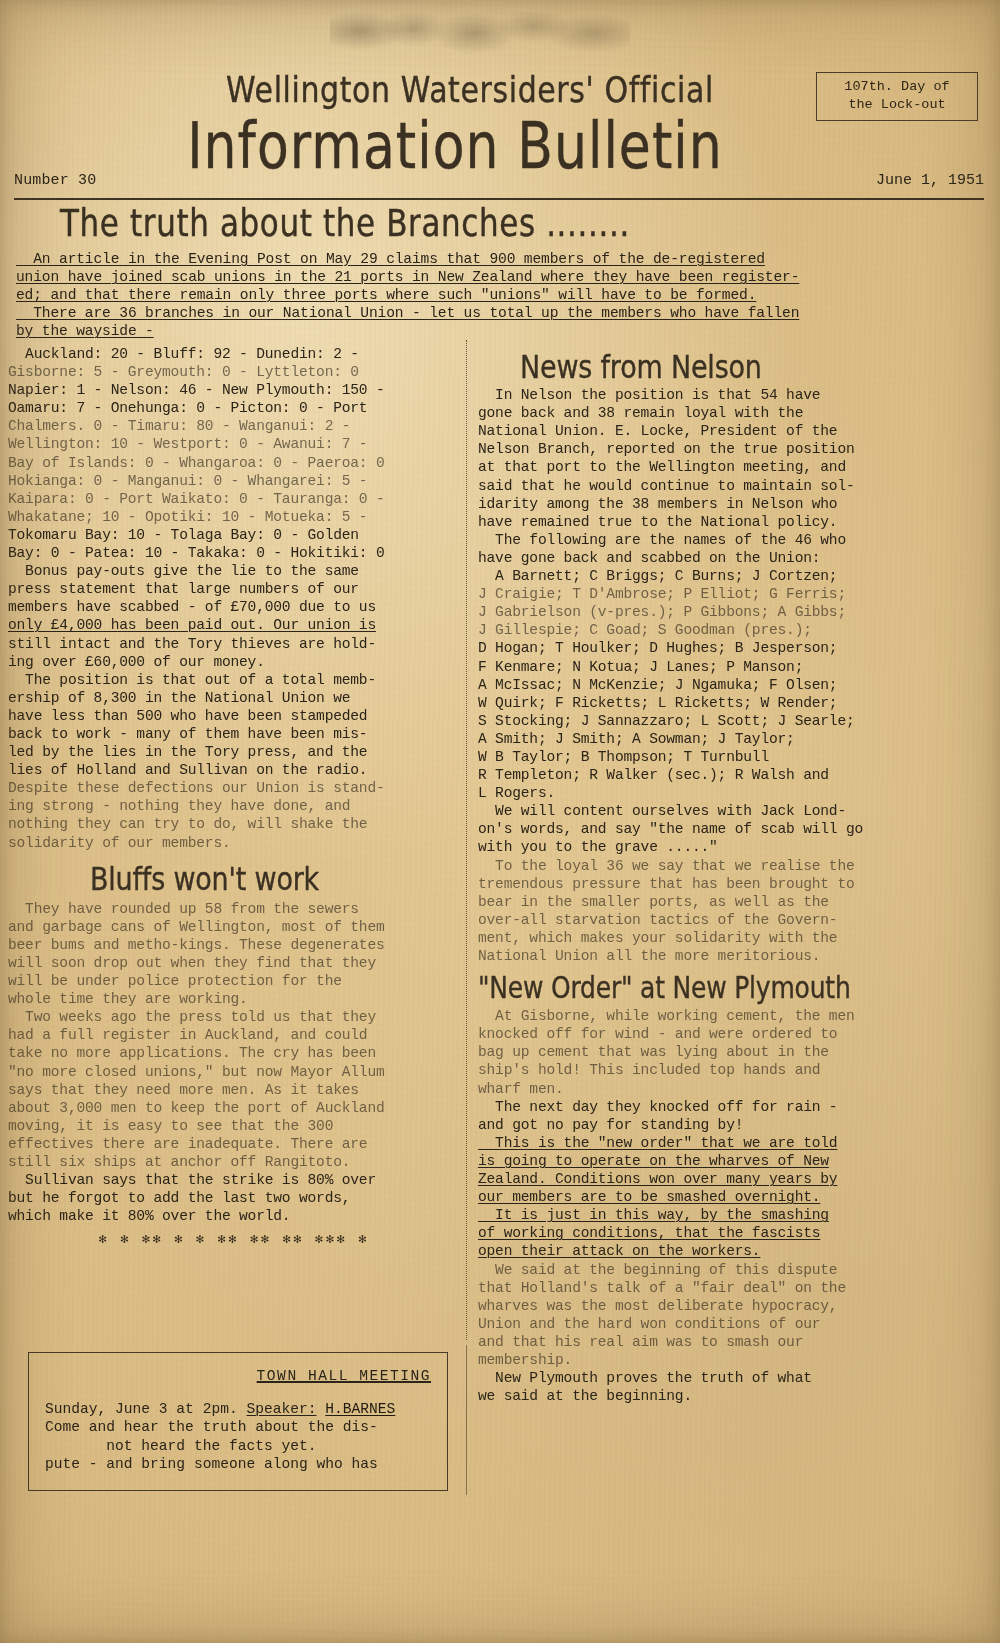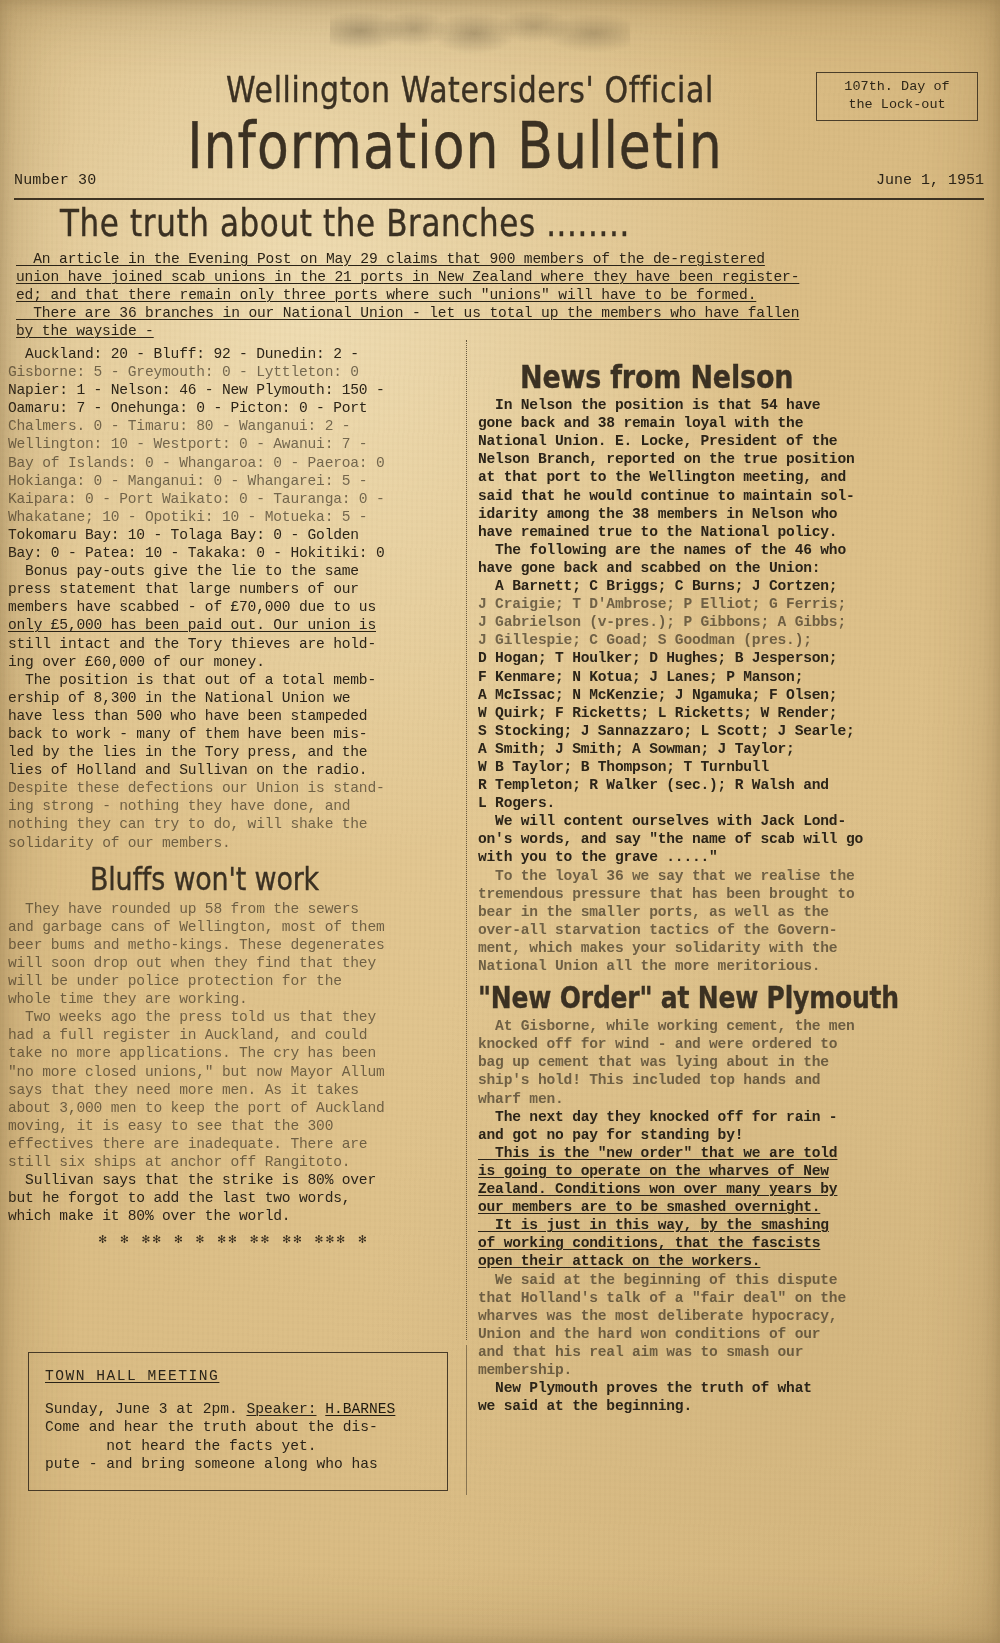--- a/index.html
+++ b/index.html
@@ -107,22 +107,22 @@
     letter-spacing: -0.15px;
   }
   .lead-body .ln { white-space: pre; display: block; }
 
   
   .col-left {
     position: absolute; left: 8px; top: 345px; width: 452px;
     font-size: 14.6px; line-height: 18.1px; letter-spacing: -0.2px;
   }
   .col-right {
-    position: absolute; left: 478px; top: 360px; width: 490px;
-    font-size: 14.6px; line-height: 18.1px; letter-spacing: -0.2px; font-weight: bold;
+    position: absolute; left: 478px; top: 350px; width: 490px;
+    font-size: 14.6px; line-height: 18.1px; letter-spacing: -0.2px;
   }
   .ln { white-space: pre; display: block; }
   .u { text-decoration: underline; text-underline-offset: 2px; text-decoration-thickness: from-font; }
 
   .col-divider {
     position: absolute; left: 466px; top: 340px;
     width: 0; height: 1000px;
     border-left: 1.6px dotted #50432e;
     opacity: .85;
   }
@@ -156,21 +156,21 @@
   
   .townhall {
     position: absolute; left: 28px; top: 1352px;
     width: 420px;
     border: 1.5px solid #463a28;
     padding: 14px 16px 16px;
     box-sizing: border-box;
     font-size: 14.6px;
     line-height: 18.6px;
   }
-  .th-title { text-align: left; margin-bottom: 14px; letter-spacing: 1.5px; }
+  .th-title { text-align: right; margin-bottom: 14px; letter-spacing: 1.5px; text-decoration: underline; }
   .th-speaker { margin-bottom: 0; }
   .th-blurb .ln { white-space: pre; }
 
   .faded { opacity: .62; }
   .ink-strong { color: #1f1a10; }
 </style>
 </head>
 <body>
 
 <div class="page">
@@ -216,21 +216,21 @@
       <span class="ln faded">Kaipara: 0 - Port Waikato: 0 - Tauranga: 0 -</span>
       <span class="ln faded">Whakatane; 10 - Opotiki: 10 - Motueka: 5 -</span>
       <span class="ln">Tokomaru Bay: 10 - Tolaga Bay: 0 - Golden</span>
       <span class="ln">Bay: 0 - Patea: 10 - Takaka: 0 - Hokitiki: 0</span>
     </div>
 
     <div>
       <span class="ln">  Bonus pay-outs give the lie to the same</span>
       <span class="ln">press statement that large numbers of our</span>
       <span class="ln">members have scabbed - of £70,000 due to us</span>
-      <span class="ln u">only £5,000 has been paid out. Our union is</span>
+      <span class="ln u">only £4,000 has been paid out. Our union is</span>
       <span class="ln">still intact and the Tory thieves are hold-</span>
       <span class="ln">ing over £60,000 of our money.</span>
     </div>
 
     <div>
       <span class="ln">  The position is that out of a total memb-</span>
       <span class="ln">ership of 8,300 in the National Union we</span>
       <span class="ln">have less than 500 who have been stampeded</span>
       <span class="ln">back to work - many of them have been mis-</span>
       <span class="ln">led by the lies in the Tory press, and the</span>

